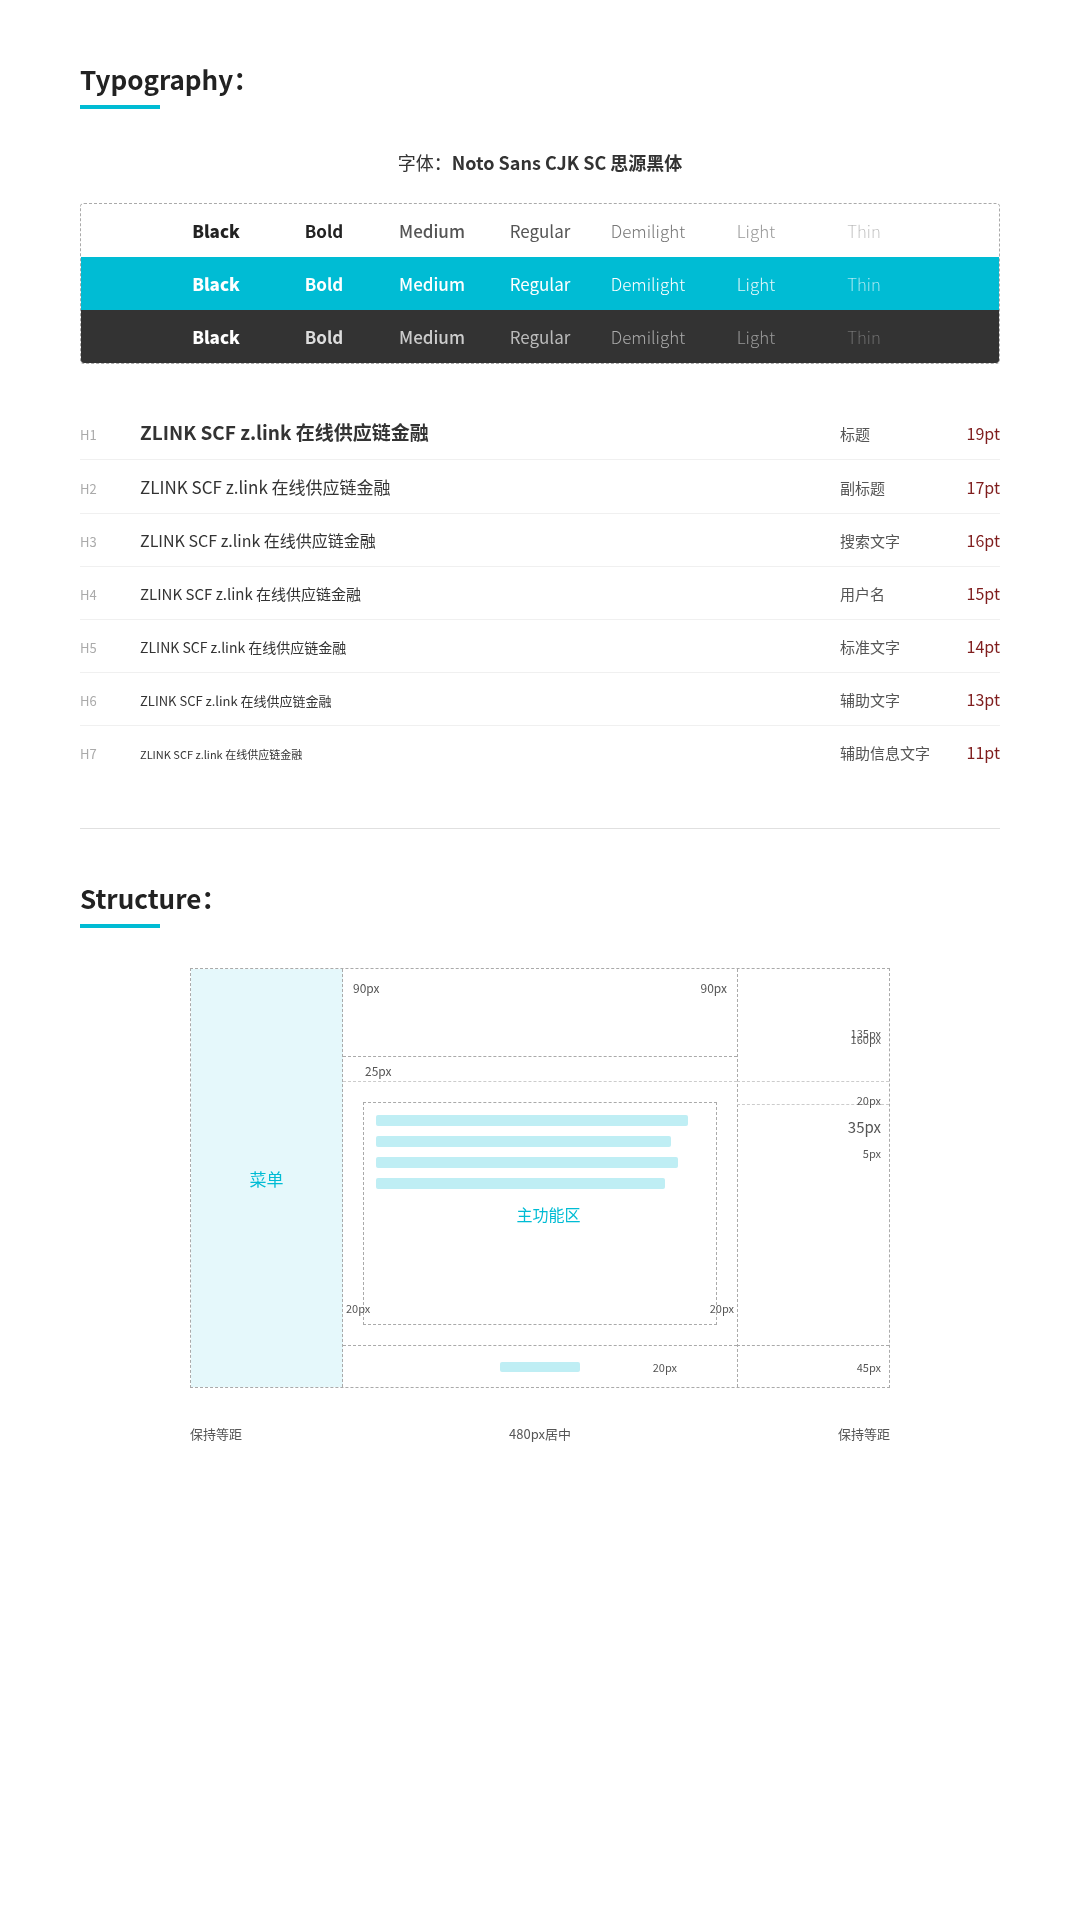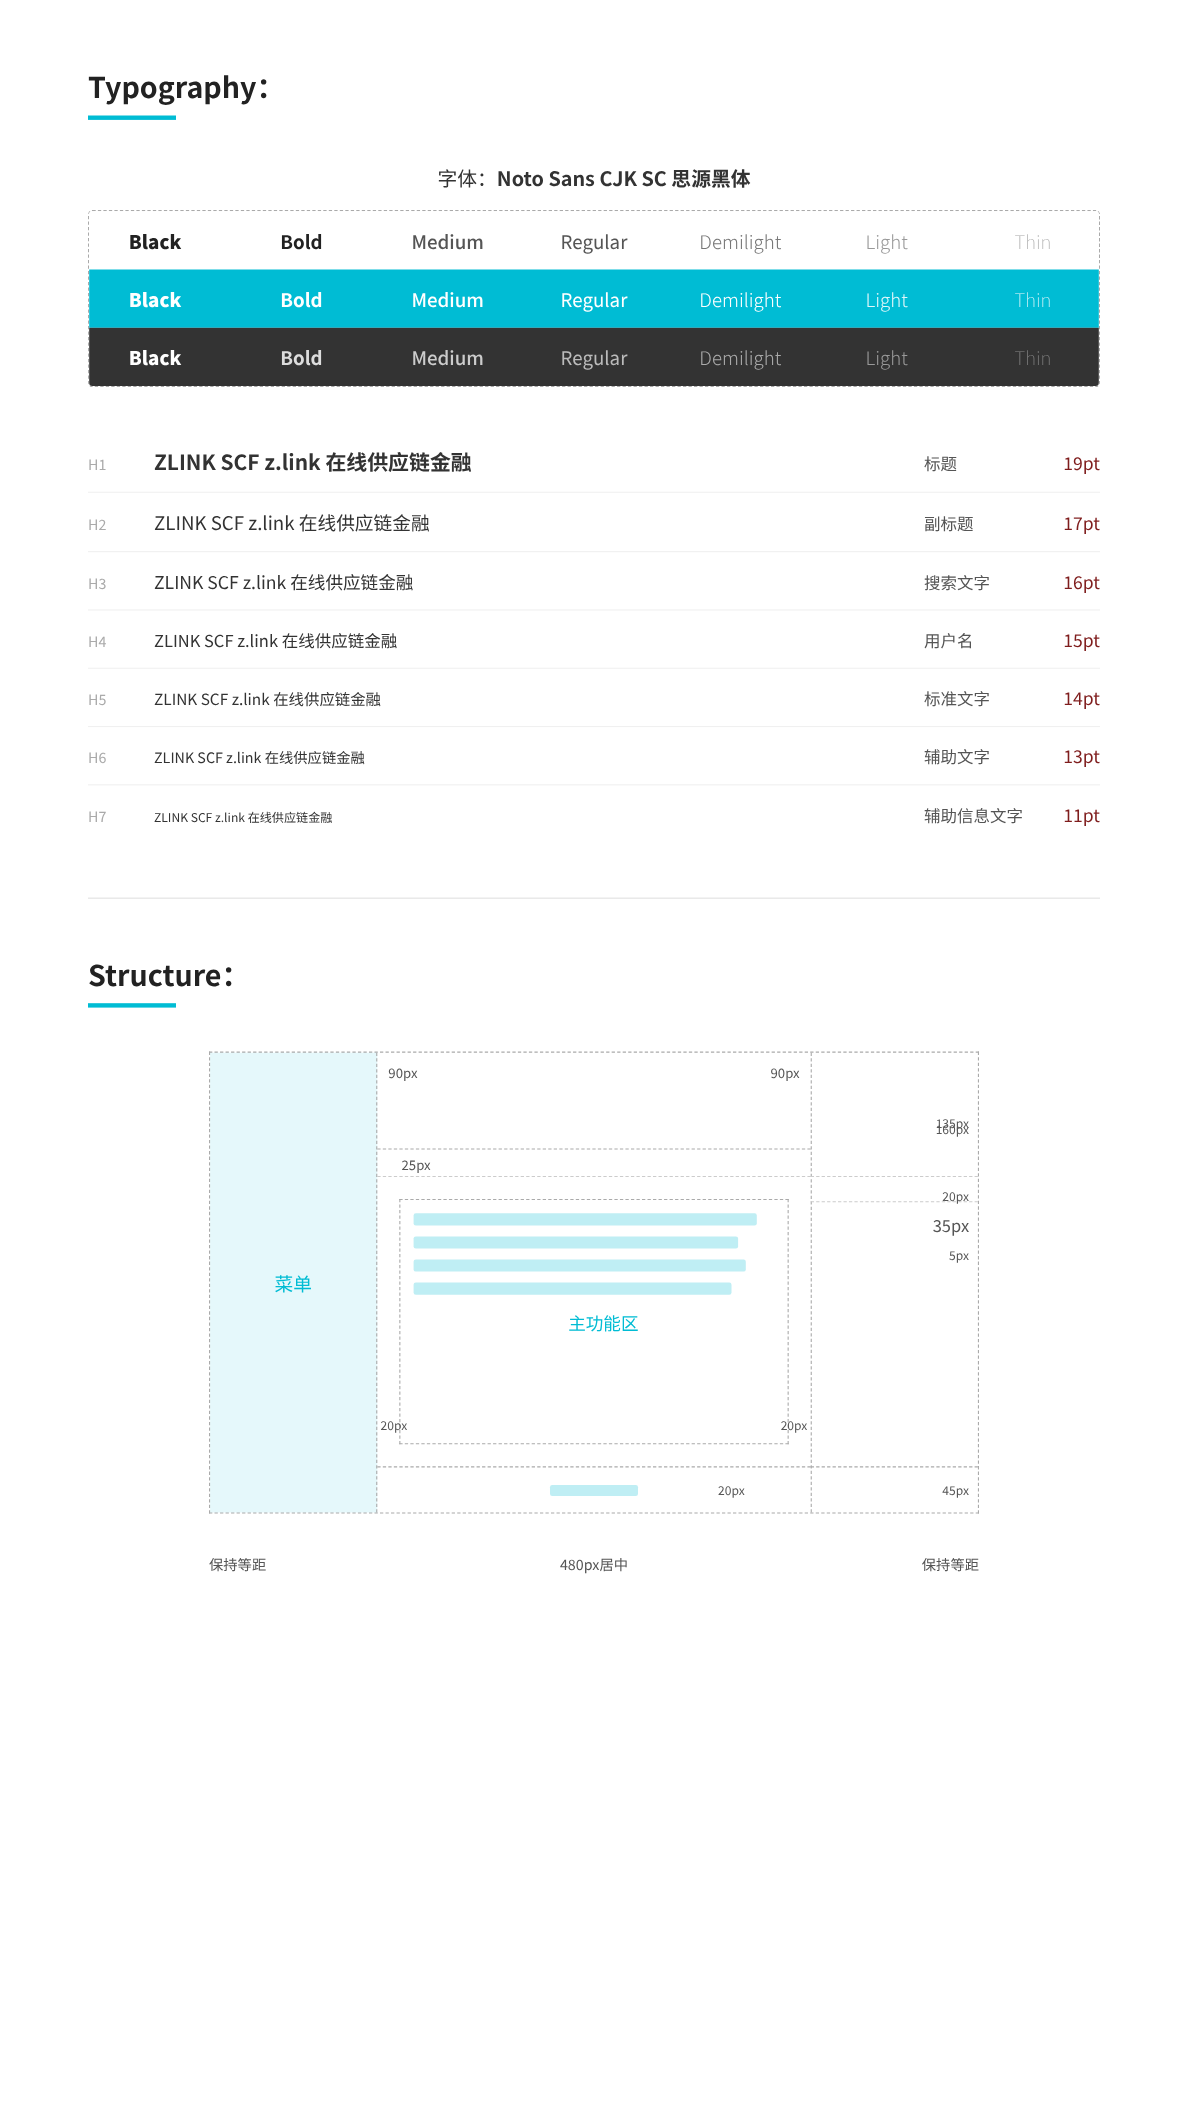--- a/index.html
+++ b/index.html
@@ -23,38 +23,38 @@
     .section-underline {
       width: 80px;
       height: 4px;
       background: #00bcd4;
       margin-bottom: 40px;
     }
     
     .font-label {
       text-align: center;
       font-size: 18px;
-      margin-bottom: 16px;
+      margin-bottom: 28px;
       color: #333;
     }
     .font-label strong {
       font-weight: 700;
     }
     .font-table-wrapper {
       border: 1.5px dashed #aaa;
       border-radius: 4px;
       margin-bottom: 40px;
       overflow: hidden;
     }
     .font-row {
       display: flex;
       align-items: center;
-      justify-content: space-between;
+      justify-content: center;
       padding: 14px 20px;
-      gap: 16px;
+      gap: 28px;
     }
     .font-row.header-row {
       background: #fff;
     }
     .font-row.cyan-row {
       background: #00bcd4;
     }
     .font-row.dark-row {
       background: #333;
     }

